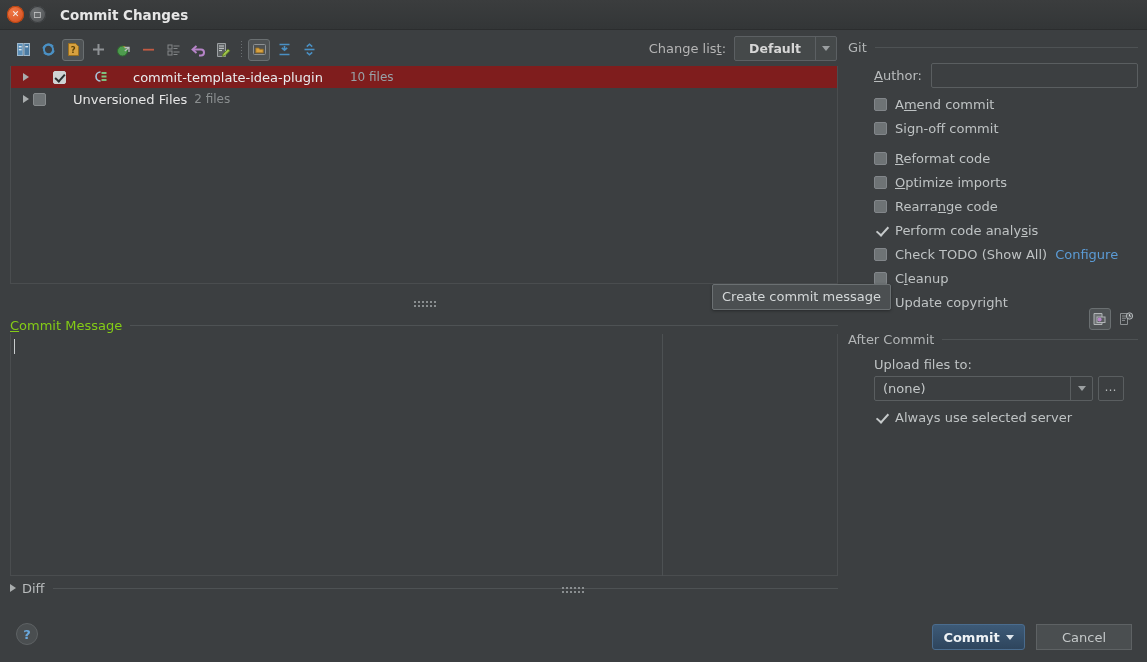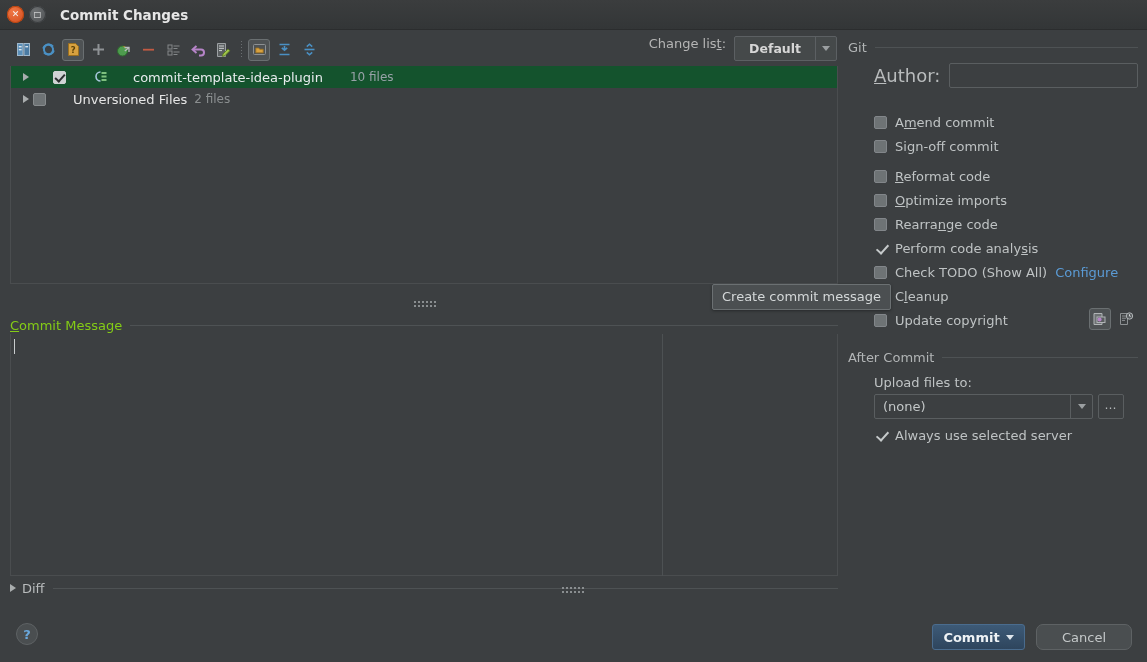--- a/index.html
+++ b/index.html
@@ -46,21 +46,21 @@
     display: flex; align-items: center; justify-content: center;
     border-radius: 3px; position: relative;
   }
   .tbtn.sel { background: #4e5254; border: 1px solid #6a6f71; }
   .tbsep { width: 1px; height: 18px; margin: 0 6px 0 4px;
     background: repeating-linear-gradient(#6a6f71 0 1px, transparent 1px 3px); }
 
   
   .changelist-row {
     position: absolute; right: 310px; top: 36px;
-    display: flex; 
+    display: flex; align-items: center;
   }
   .cl-label { color: #b5b5b5; margin-right: 8px; font-size: 13px; }
   .cl-combo {
     display: flex; align-items: stretch; height: 25px;
     background: #45494a; border: 1px solid #5c6063; border-radius: 2px;
   }
   .cl-value {
     padding: 0 14px; display: flex; align-items: center;
     font-weight: bold; color: #d6d6d6; font-size: 12.5px;
   }
@@ -75,21 +75,21 @@
 
   
   .tree {
     position: absolute; left: 10px; top: 66px; width: 828px; height: 218px;
     background: #3c3f41; border: 1px solid #4a4d4f; border-top: none;
     overflow: hidden;
   }
   .tree-row {
     height: 22px; display: flex; align-items: center; padding-left: 8px;
   }
-  .tree-row.selected { background: #14532d; gap: 20px; }
+  .tree-row.selected { background: #7f1d1d; gap: 20px; }
   .tri {
     width: 14px; display: flex; align-items: center; justify-content: center;
   }
   .tri i {
     width: 0; height: 0; border-top: 4px solid transparent;
     border-bottom: 4px solid transparent; border-left: 6px solid #a9adae;
   }
   .cbx {
     width: 13px; height: 13px; border-radius: 2px;
     background: #6e7375; border: 1px solid #878b8d;
@@ -177,21 +177,21 @@
     background-size: 4px 4px;
   }
 
   
   .rpanel { position: absolute; left: 848px; top: 40px; width: 290px; }
   .sect-head { display: flex; align-items: center; margin-bottom: 4px; }
   .sect-title { color: #b2b5b6; font-size: 13px; white-space: nowrap; }
   .sect-rule { flex: 1; height: 1px; background: #4e5254; margin-left: 8px; }
 
   .field-row { display: flex; align-items: center; margin: 8px 0 0 0; }
-  .field-label { color: #b9bcbd; font-size: 18px; margin-right: 9px; }
+  .field-label { color: #b9bcbd; font-size: 13px; margin-right: 9px; }
   .text-input {
     flex: 1; height: 25px; background: #3c3f41;
     border: 1px solid #5a5e60; border-radius: 2px;
   }
 
   .chk-row { display: flex; align-items: center; height: 24px; padding-left: 26px; }
   .chk {
     width: 13px; height: 13px; border-radius: 2px; flex: none;
     background: #6e7375; border: 1px solid #82868a; margin-right: 8px;
     position: relative;
@@ -237,21 +237,21 @@
     display: flex; align-items: center; justify-content: center;
     color: #eef2f5; font-weight: bold; font-size: 13px;
   }
   .btn-commit .caret {
     width: 0; height: 0; margin-left: 6px;
     border-left: 4px solid transparent; border-right: 4px solid transparent;
     border-top: 5px solid #dfe6ec;
   }
   .btn-cancel {
     position: absolute; left: 1036px; top: 624px; width: 96px; height: 26px;
-    background: #4a4e50; border: 1px solid #5e6264; border-radius: 7px;
+    background: #4a4e50; border: 1px solid #5e6264; border-radius: 0;
     display: flex; align-items: center; justify-content: center;
     color: #c4c8c9; font-size: 13px;
   }
 </style>
 </head>
 <body>
 
 <div class="app">
 
   <div class="titlebar">
@@ -430,21 +430,21 @@
   <div class="rpanel">
 
     <div class="sect-head">
       <span class="sect-title">Git</span>
       <span class="sect-rule"></span>
     </div>
     <div class="field-row" style="padding-left:26px;">
       <span class="field-label"><u class="mn">A</u><span>uthor:</span></span>
       <span class="text-input"></span>
     </div>
-    <div class="chk-row" style="margin-top:22px;">
+    <div class="chk-row" style="margin-top:4px;">
       <span class="chk"></span>
       <span class="chk-label"><span>A</span><u class="mn">m</u><span>end commit</span></span>
     </div>
     <div class="chk-row">
       <span class="chk"></span>
       <span class="chk-label"><span>Si</span><u class="mn">g</u><span>n-off commit</span></span>
     </div>
 
     <div class="chk-row" style="margin-top:6px;">
       <span class="chk"></span>

